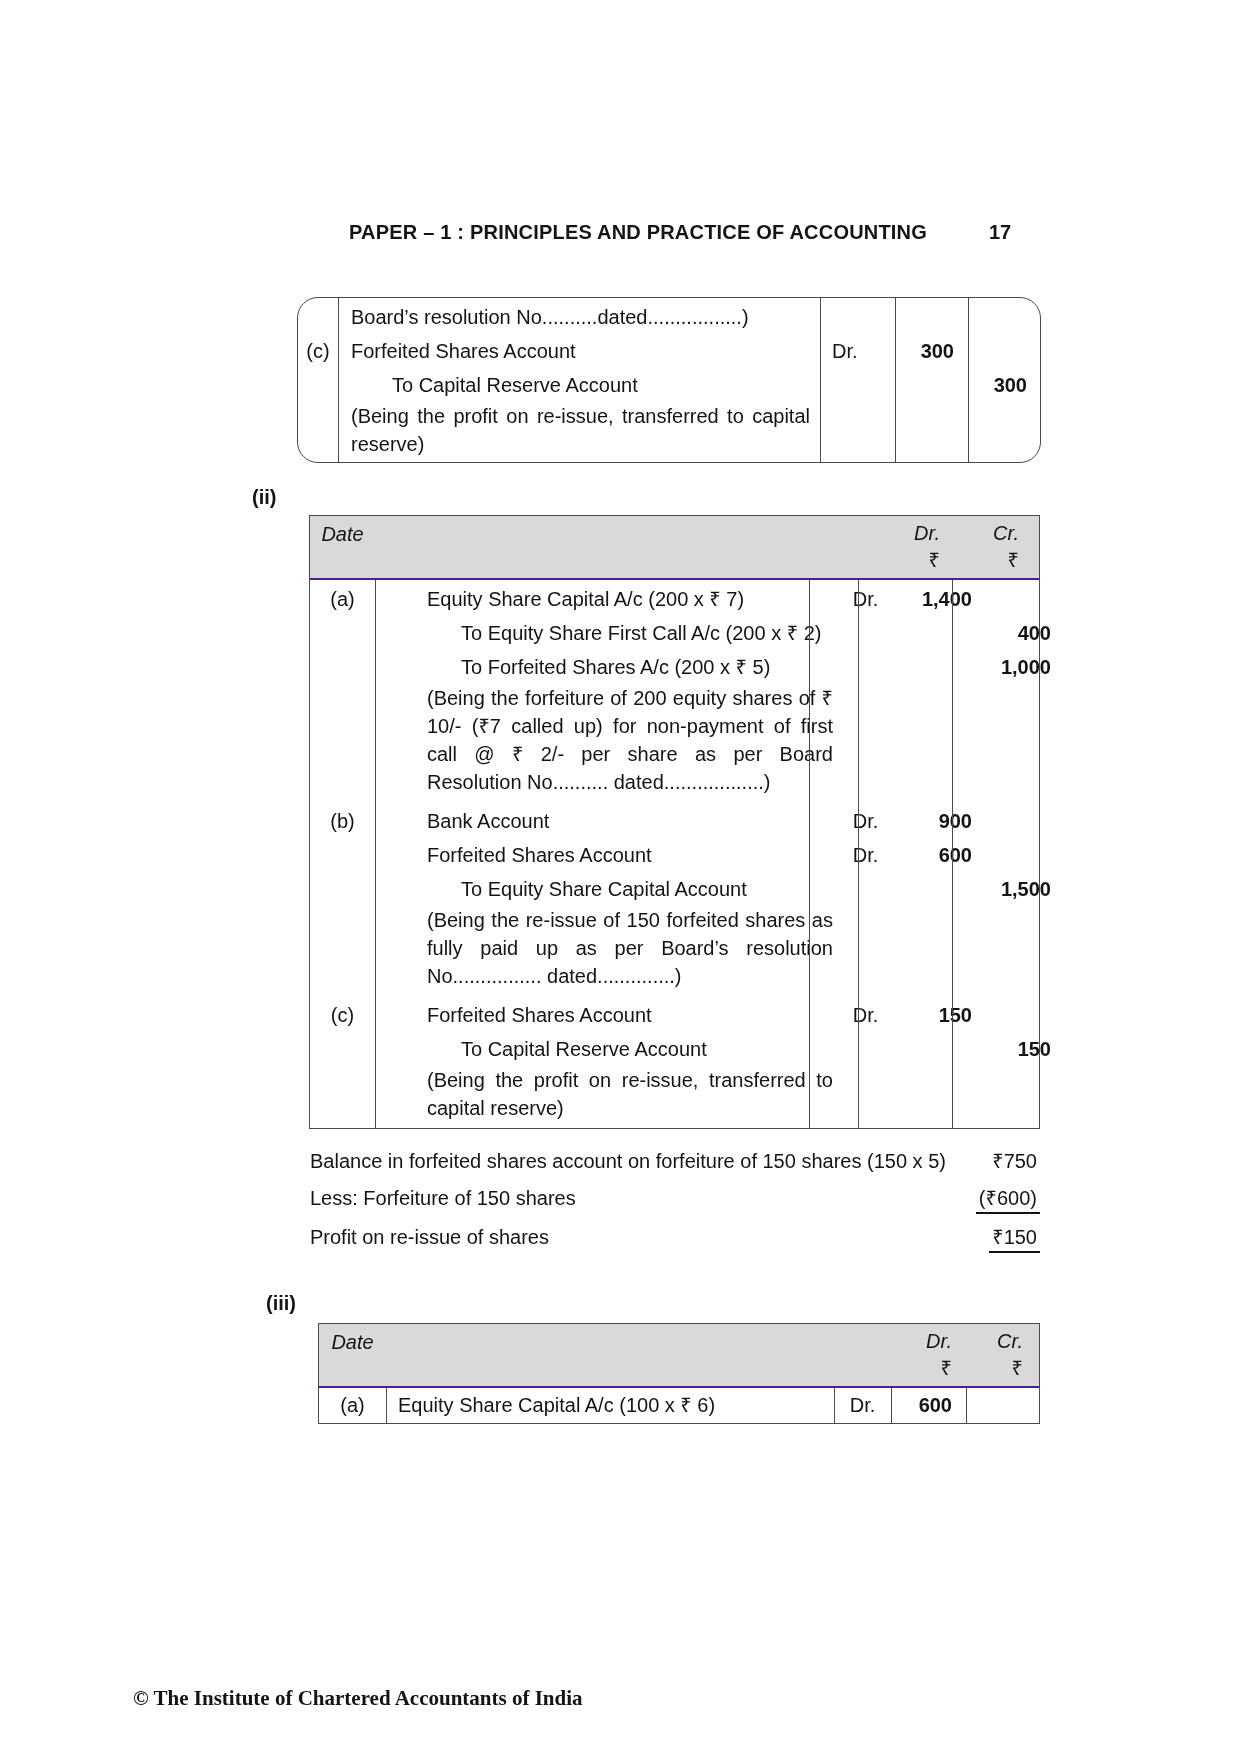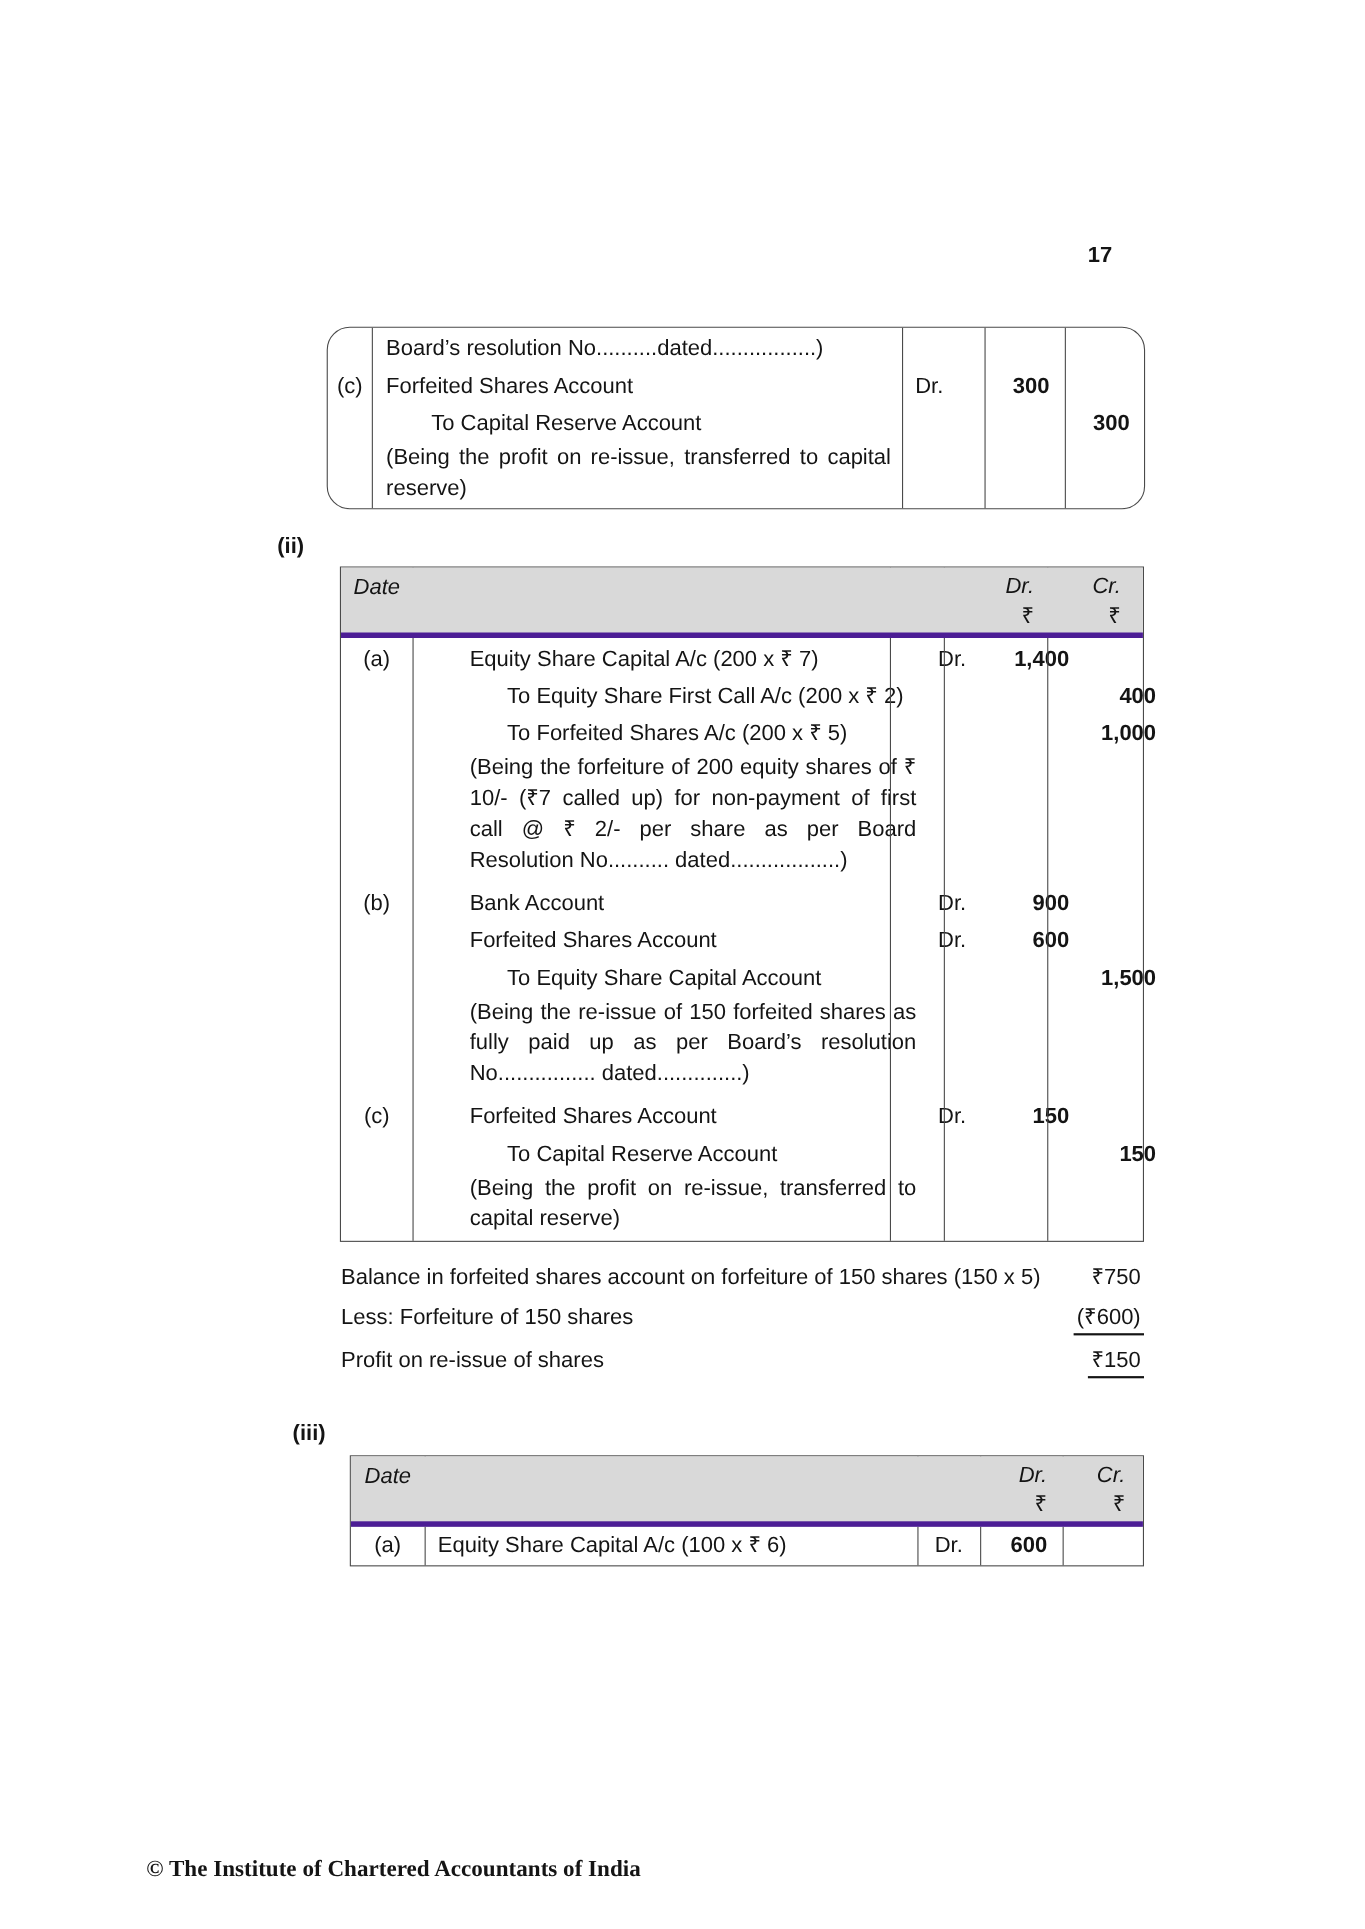--- a/index.html
+++ b/index.html
@@ -7,21 +7,21 @@
         font-family:"Liberation Sans", sans-serif;color:#141414;overflow:hidden;}
 
   .page-title{position:absolute;left:238px;top:221px;width:800px;text-align:center;
               font-weight:bold;font-size:20px;letter-spacing:.2px;}
   .page-number{position:absolute;left:960px;top:221px;width:80px;text-align:center;
                font-weight:bold;font-size:20px;}
 
   .journal{position:absolute;border:1px solid #4a4a4a;background:#fff;box-sizing:border-box;}
   .vline{position:absolute;top:0;bottom:0;width:1px;background:#4a4a4a;}
 
-  .jheader{position:relative;height:64px;background:#d9d9d9;border-bottom:5px solid #4c1d95;
+  .jheader{position:relative;height:64px;background:#d9d9d9;border-bottom:2px solid #4c1d95;
            box-sizing:border-box;font-size:20px;}
   .hdate{position:absolute;top:7px;font-style:italic;text-align:center;}
   .hamt{position:absolute;top:4px;line-height:27px;text-align:right;font-style:italic;box-sizing:border-box;}
   .hamt .rupee{font-style:normal;}
 
   .jbody{padding:2px 0 6px 0;}
   .jbody-top{padding:2px 0 4px 0;}
   .jline{display:flex;line-height:34px;font-size:20px;white-space:nowrap;}
   .jline.wrap{white-space:normal;}
   .cell{flex:none;box-sizing:border-box;}
@@ -62,20 +62,21 @@
   .wn-amount.ul{border-bottom:2px solid #141414;}
 
   .page-footer{position:absolute;left:133px;top:1686px;
                font-family:"Liberation Serif", serif;font-weight:bold;font-size:21px;}
 </style>
 </head>
 <body>
 
 <div class="page">
 
+  <div class="page-title">PAPER – 1 : PRINCIPLES AND PRACTICE OF ACCOUNTING</div>
   <div class="page-number">17</div>
 
   <div class="journal" style="left:297px;top:297px;width:744px;border-radius:21px;">
     <span class="vline" style="left:40px"></span>
     <span class="vline" style="left:522px"></span>
     <span class="vline" style="left:597px"></span>
     <span class="vline" style="left:670px"></span>
     <div class="jbody-top">
       <div class="jline">
         <div class="cell tt-c1"></div>

